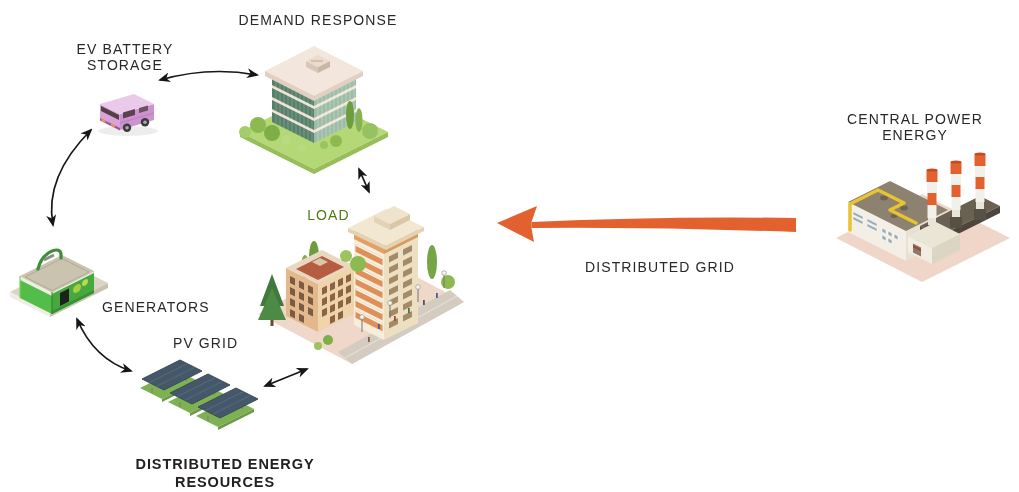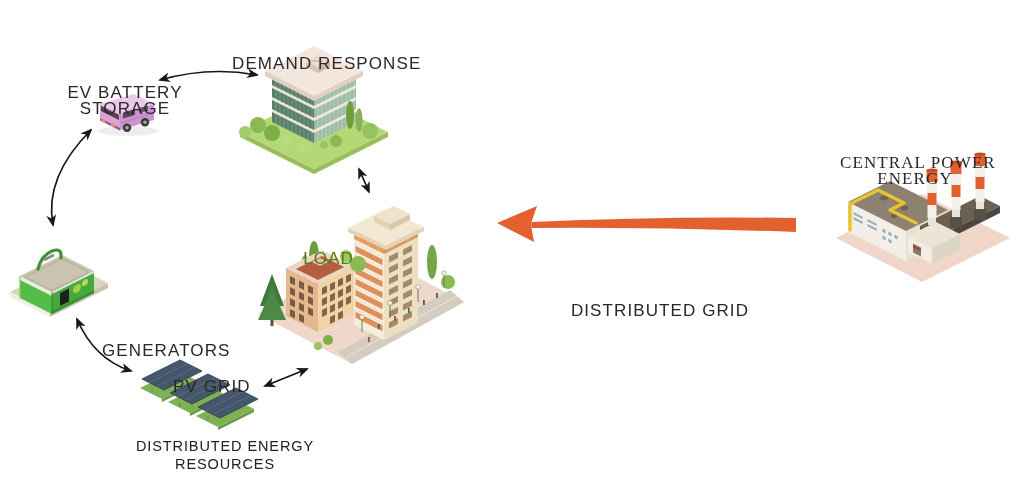--- a/index.html
+++ b/index.html
@@ -1,22 +1,22 @@
 <!DOCTYPE html>
 <html><head>
 <meta charset="utf-8">
 <style>
   html,body{margin:0;padding:0;background:#fff;}
   #canvas{
     position:relative;width:1019px;height:492px;background:#FFFFFF;overflow:hidden;
     font-family:"Liberation Sans", sans-serif;color:#2B2728;
   }
   .lbl{
-    position:absolute;font-size:17px;letter-spacing:1.1px;color:#2B2728;
-    text-align:center;line-height:16px;white-space:nowrap;font-weight:400;margin-top:44px;
+    position:absolute;font-size:14px;letter-spacing:1.1px;color:#2B2728;
+    text-align:center;line-height:16px;white-space:nowrap;font-weight:400;
   }
   .lbl.left{text-align:right;}
   .caption{
     position:absolute;font-size:14.5px;letter-spacing:0.9px;color:#242021;
     text-align:center;line-height:18px;font-weight:400;
   }
   .load-lbl{color:#4d7c0f;}
   svg{display:block;}
   .illus{position:absolute;z-index:2;}
   #arrow-overlay{position:absolute;left:0;top:0;z-index:5;pointer-events:none;}
@@ -41,30 +41,30 @@
   </div>
 
   <div class="lbl left" style="left:102px;top:299px;">
     <span>GENERATORS</span>
   </div>
 
   <div class="lbl left" style="left:173px;top:335px;">
     <span>PV GRID</span>
   </div>
 
-  <div class="lbl" style="left:840px;top:111px;width:150px;font-family:Liberation Serif, serif;">
+  <div class="lbl" style="left:840px;top:111px;width:150px;">
     <span>CENTRAL POWER</span><br>
     <span>ENERGY</span>
   </div>
 
   <div class="lbl" style="left:560px;top:259px;width:200px;">
     <span>DISTRIBUTED GRID</span>
   </div>
 
-  <div class="caption" style="left:85px;top:437px;width:280px;">
+  <div class="caption" style="left:85px;top:455px;width:280px;font-weight:bold;">
     <span>DISTRIBUTED ENERGY RESOURCES</span><br>
   </div>
 
   <svg class="illus" style="left:90px;top:82px;" width="80" height="55" viewBox="0 0 80 55">
     <ellipse cx="38" cy="49" rx="30" ry="5" fill="rgba(0,0,0,0.07)"></ellipse>
 
     <polygon points="30,32 64,22 64,38 30,48" fill="#CD92D0"></polygon>
 
     <polygon points="10,22 30,32 30,48 10,38" fill="#D9A3D9"></polygon>
 

